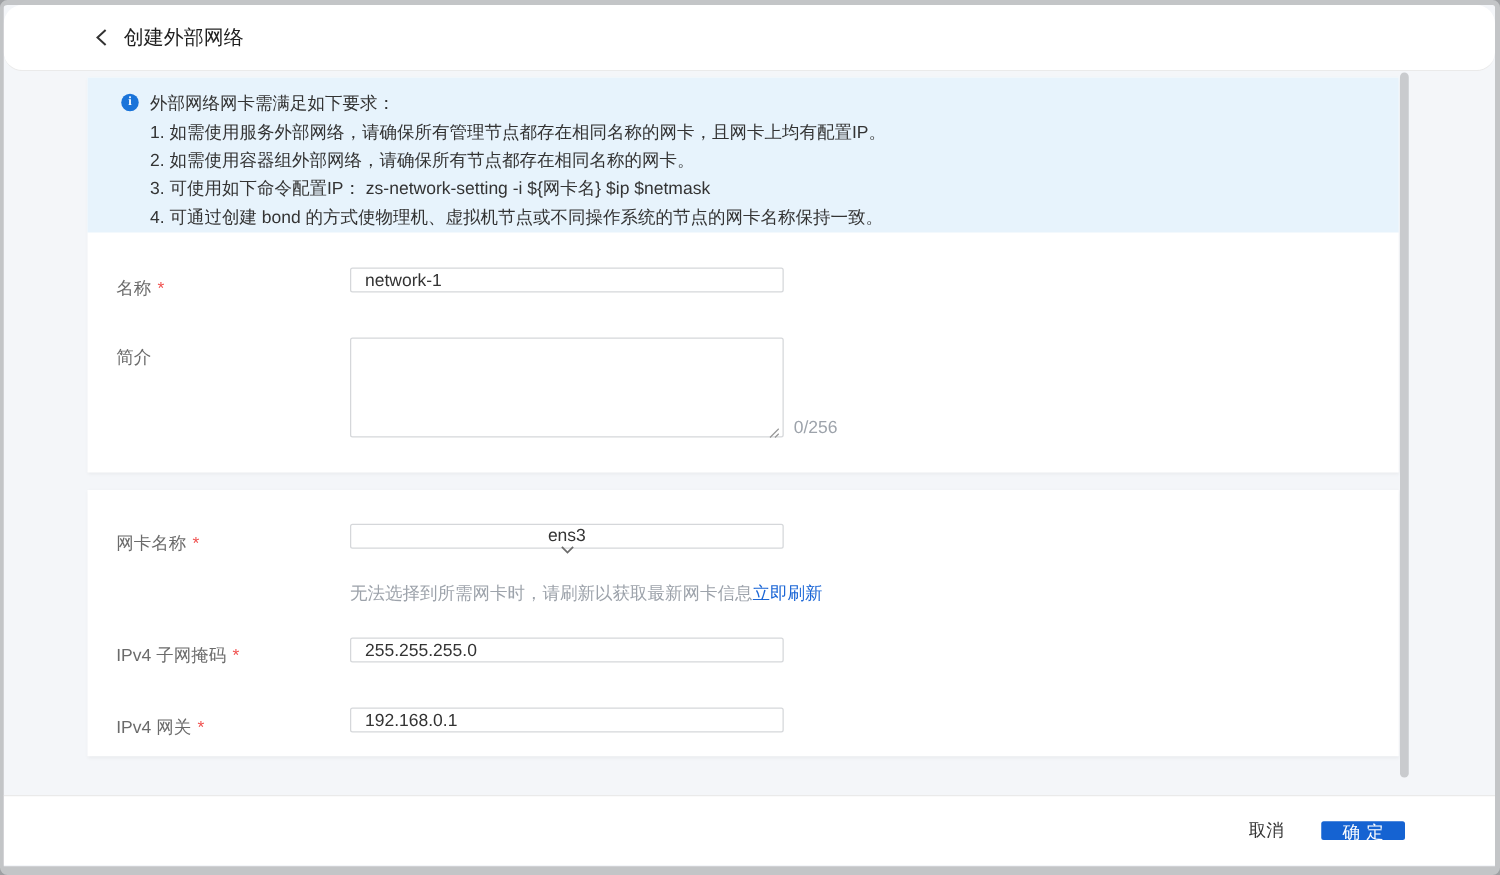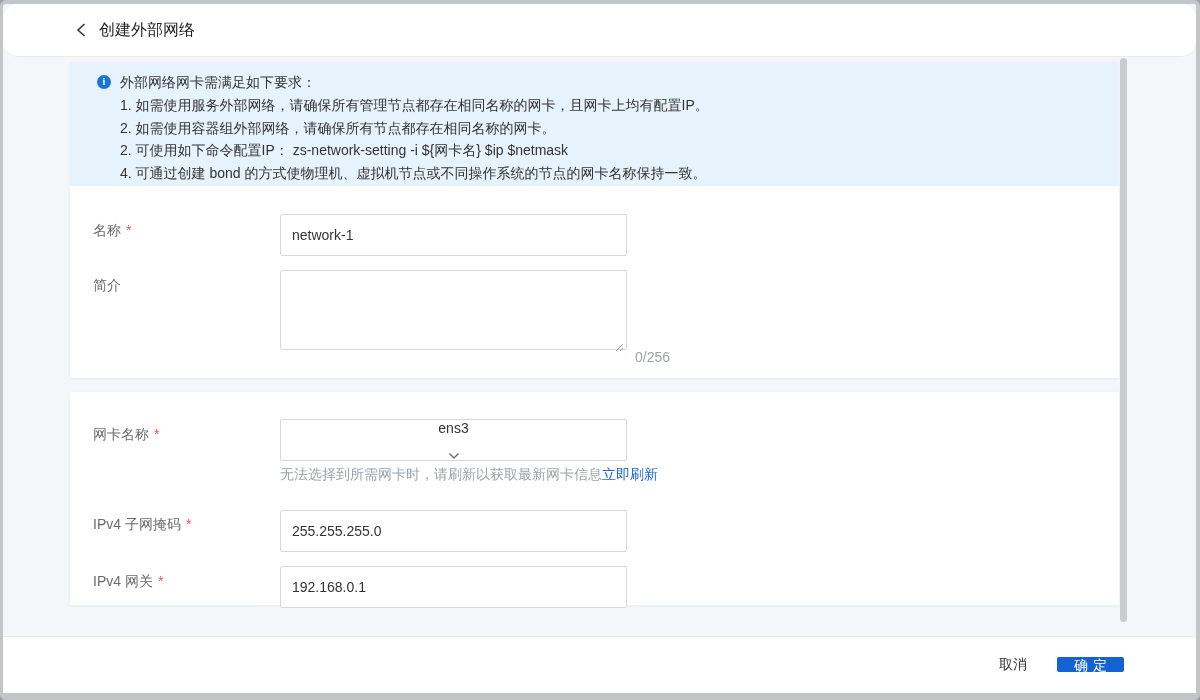--- a/index.html
+++ b/index.html
@@ -49,34 +49,34 @@
   }
   .info-icon::after { content:"i"; font-size:10px; font-weight:bold; font-family:"Liberation Serif",serif; line-height:1; }
   .alert-body { font-size:14px; line-height:22.8px; color:#333333; }
 
   
   .field-label { position:absolute; left:23px; font-size:14px; color:#6b6b6b; white-space:nowrap; }
   .req { font-style:normal; color:#f05452; margin-left:5px; }
   .req::after { content:"*"; }
 
   .text-input, .select-box {
-    position:absolute; left:210px; width:347px; height:42px;
+    position:absolute; left:210px; width:347px; height:20px;
     border:1px solid #d5d7da; border-radius:2px; background:#fff;
     font-size:14px; color:#333333; font-family:"Liberation Sans",sans-serif;
   }
   .text-input { padding:0 11px; outline:none; }
 
   .desc-wrap { position:absolute; left:210px; top:208px; width:347px; height:80px; }
   .desc-textarea {
     width:100%; height:100%; resize:none; outline:none;
     border:1px solid #d5d7da; border-radius:2px; background:#fff;
     font-size:14px; color:#333; padding:6px 11px; font-family:"Liberation Sans",sans-serif;
   }
   .resize-handle { position:absolute; right:3px; bottom:3px; width:9px; height:9px; pointer-events:none; }
-  .char-counter { position:absolute; left:565px; top:271px; font-size:14px; color:#9da3ab;margin-top:16px; }
+  .char-counter { position:absolute; left:565px; top:271px; font-size:14px; color:#9da3ab; }
 
   .select-box { display:flex; align-items:center; padding:0 11px; cursor:pointer;flex-direction:column; }
   .select-value { flex:1; }
   .chevron-down-icon { width:12px; height:8px; display:flex; }
 
   .nic-hint { position:absolute; left:210px; top:74px; font-size:14px; color:#9da3ab; white-space:nowrap; }
   .refresh-link { color:#1b66d6; cursor:pointer; text-decoration:none; }
 
   
   .lbl-name   { top:160px; }  .inp-name    { top:152px; }
@@ -118,21 +118,21 @@
   <div class="page">
 
     <div class="card card1">
 
       <div class="alert">
         <span class="info-icon"></span>
         <div class="alert-body">
           <div>外部网络网卡需满足如下要求：</div>
           <div>1. 如需使用服务外部网络，请确保所有管理节点都存在相同名称的网卡，且网卡上均有配置IP。</div>
           <div>2. 如需使用容器组外部网络，请确保所有节点都存在相同名称的网卡。</div>
-          <div>2. 可使用如下命令配置IP： zs-network-setting -i ${网卡名} $ip $netmask</div>
+          <div>3. 可使用如下命令配置IP： zs-network-setting -i ${网卡名} $ip $netmask</div>
           <div>4. 可通过创建 bond 的方式使物理机、虚拟机节点或不同操作系统的节点的网卡名称保持一致。</div>
         </div>
       </div>
 
       <div class="field-label lbl-name">
         <span>名称</span><i class="req"></i>
       </div>
       <input class="text-input inp-name" type="text" value="network-1" style="">
 
       <div class="field-label lbl-desc">

